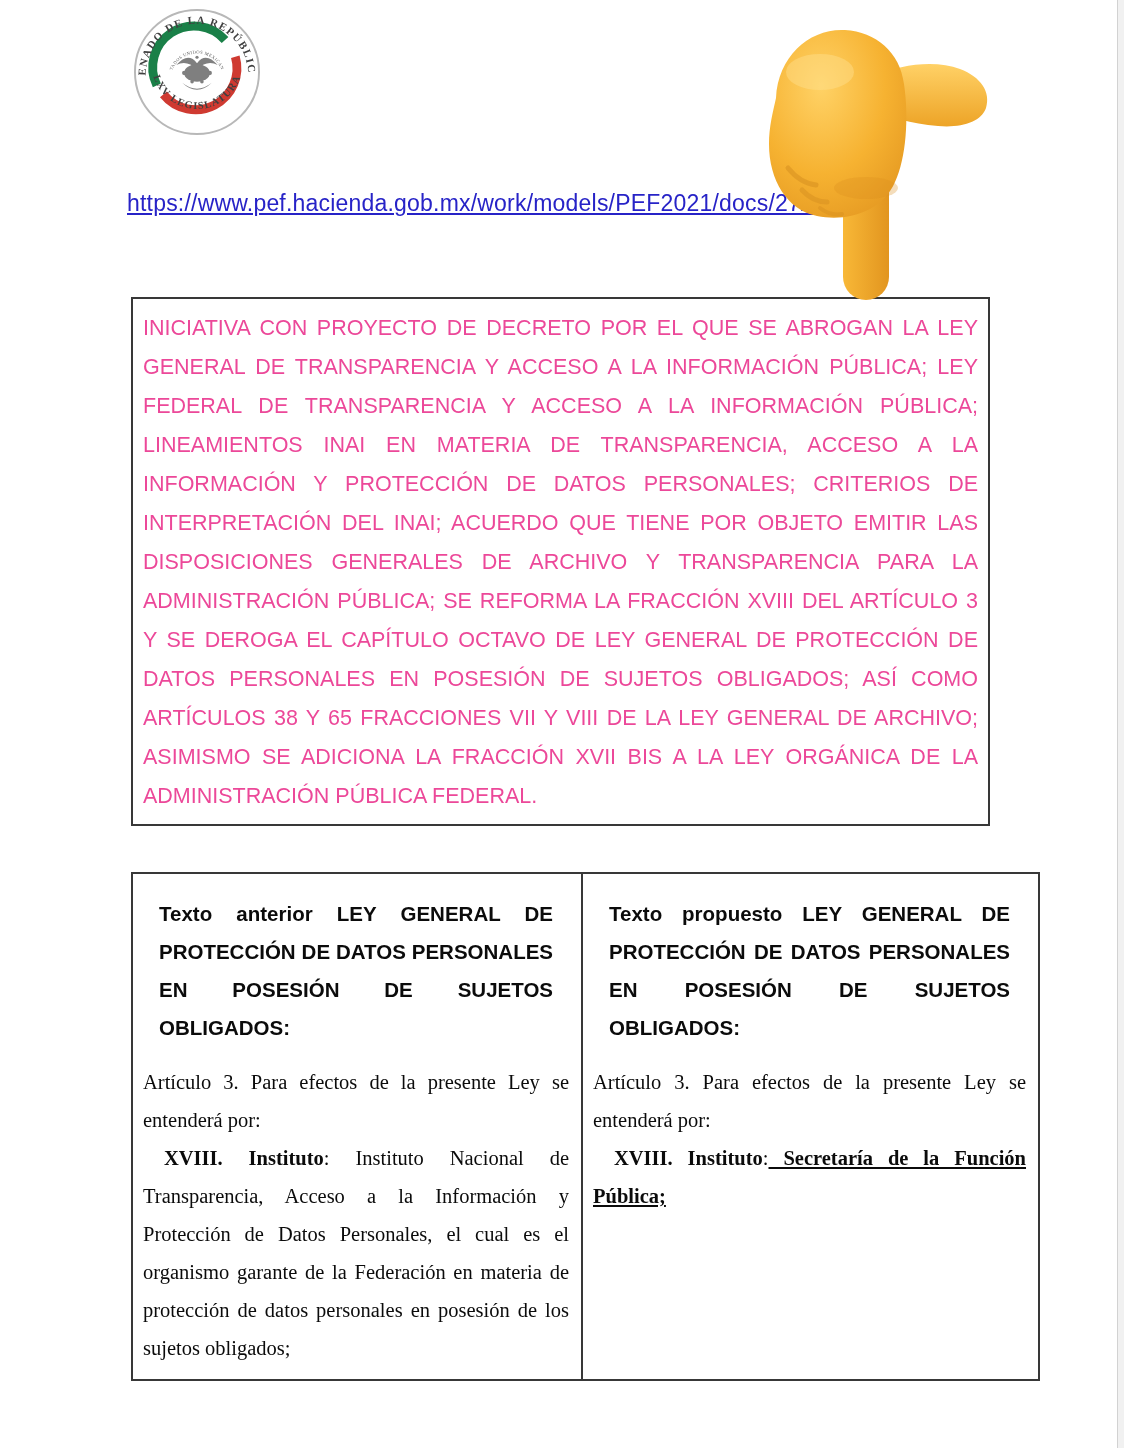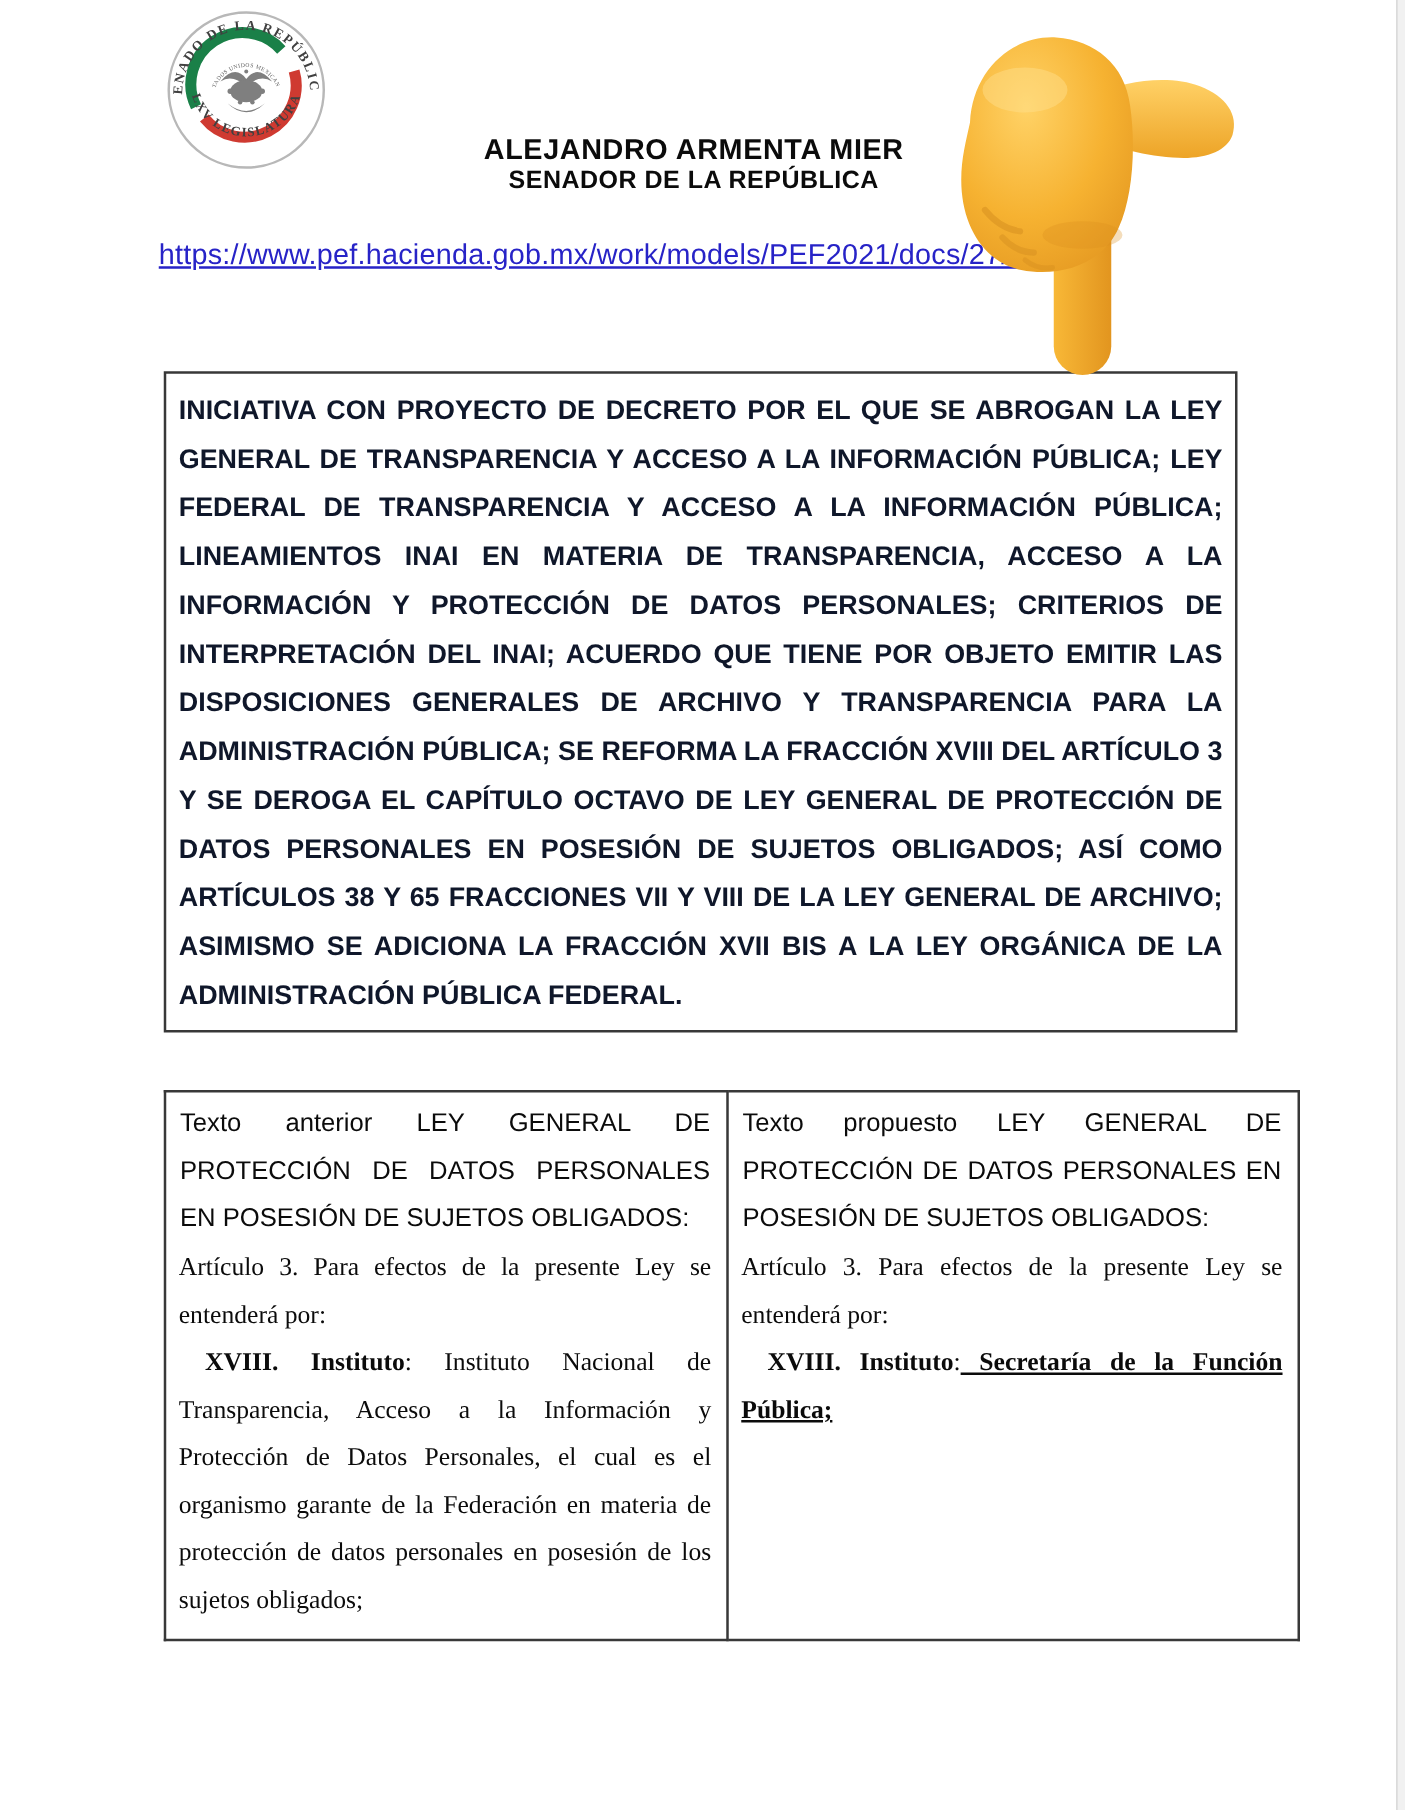--- a/index.html
+++ b/index.html
@@ -22,33 +22,33 @@
   }
   .url-gap{display:inline-block;width:42px;height:1px;border-bottom:2px solid #2723c7;vertical-align:baseline;}
   
   .hand{position:absolute;left:748px;top:20px;width:245px;height:285px;z-index:6;}
   
   .decree-box{
     position:absolute;left:131px;top:297px;width:859px;box-sizing:border-box;
     border:2px solid #383838;padding:10px 10px 8px 10px;background:#fff;
   }
   .decree-text{
-    font-weight:bold;font-size:21.5px;line-height:39px;text-align:justify;color:#0f172a;
+    font-weight:normal;font-size:21.5px;line-height:39px;text-align:justify;color:#ec4899;
   }
   
   .compare-table{
     position:absolute;left:131px;top:872px;width:859px;border-collapse:collapse;table-layout:fixed;
   }
   .compare-table td{
     border:2px solid #383838;vertical-align:top;padding:5px 12px 12px 10px;
     font-size:20.5px;line-height:38px;text-align:justify;background:#fff;
   }
   .col-left{width:426px;}
   .col-right{width:433px;border-radius:22px;}
-  .cell-head{margin:1px;font-weight:normal;}
+  .cell-head{margin:16px;font-weight:bold;}
   .cell-para{margin:0;font-family:Liberation Serif, serif;}
   .term{font-weight:bold;margin-left:21px;}
   .proposed{font-weight:bold;text-decoration:underline;}
 </style>
 </head>
 <body>
 
 <div class="page">
 
   <svg class="seal" viewBox="0 0 130 130">
@@ -77,24 +77,20 @@
       <textPath href="#topArc" startOffset="50%" text-anchor="middle">SENADO DE LA REPÚBLICA</textPath>
     </text>
     <text font-family="Liberation Serif" ,serif="" font-size="10.5" font-weight="bold" fill="#404040" letter-spacing="1.2">
       <textPath href="#botArc" startOffset="50%" text-anchor="middle">LXV LEGISLATURA</textPath>
     </text>
     <text font-family="Liberation Serif" ,serif="" font-size="4.6" fill="#5a5a5a" letter-spacing="0.4">
       <textPath href="#innArc" startOffset="50%" text-anchor="middle">ESTADOS UNIDOS MEXICANOS</textPath>
     </text>
   </svg>
 
-  <div class="header-block">
-    <div class="header-name">ALEJANDRO ARMENTA MIER</div>
-    <div class="header-title">SENADOR DE LA REPÚBLICA</div>
-  </div>
 
   <div class="doc-link"><span>https://www.pef.hacienda.gob.mx/work/models/PEF2021/docs/27/r2</span><span class="url-gap"></span><span>f</span></div>
 
   <svg class="hand" viewBox="0 0 245 285">
     <defs>
       <radialGradient id="hgFist" cx="38%" cy="30%" r="85%">
         <stop offset="0%" stop-color="#ffd266"></stop>
         <stop offset="55%" stop-color="#f6b231"></stop>
         <stop offset="100%" stop-color="#e2951f"></stop>
       </radialGradient>

